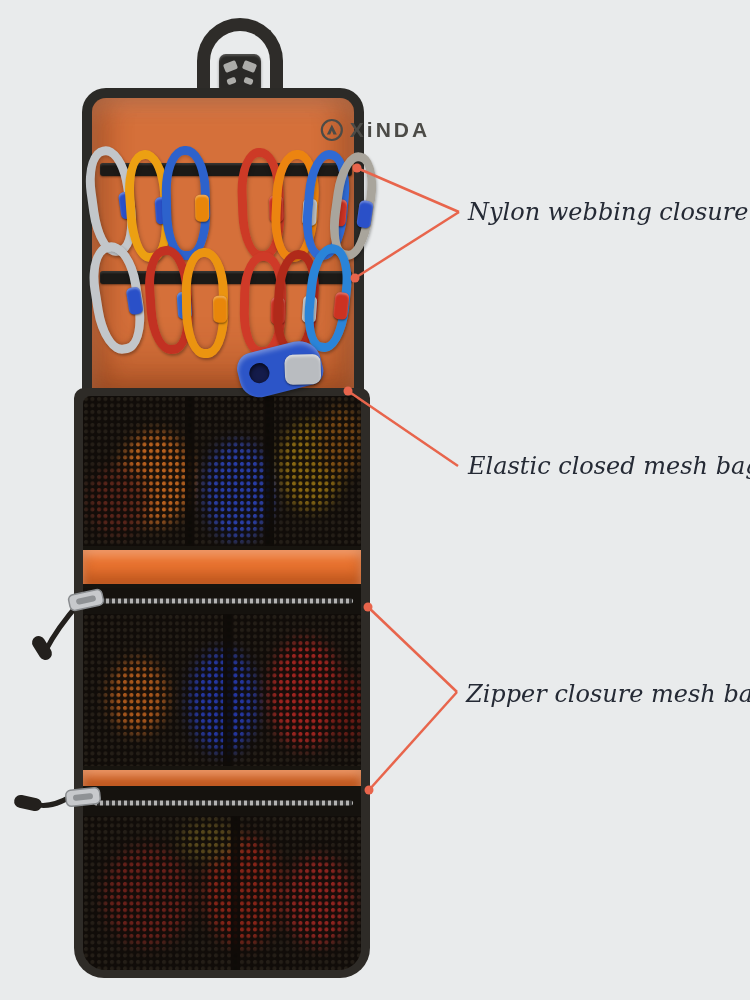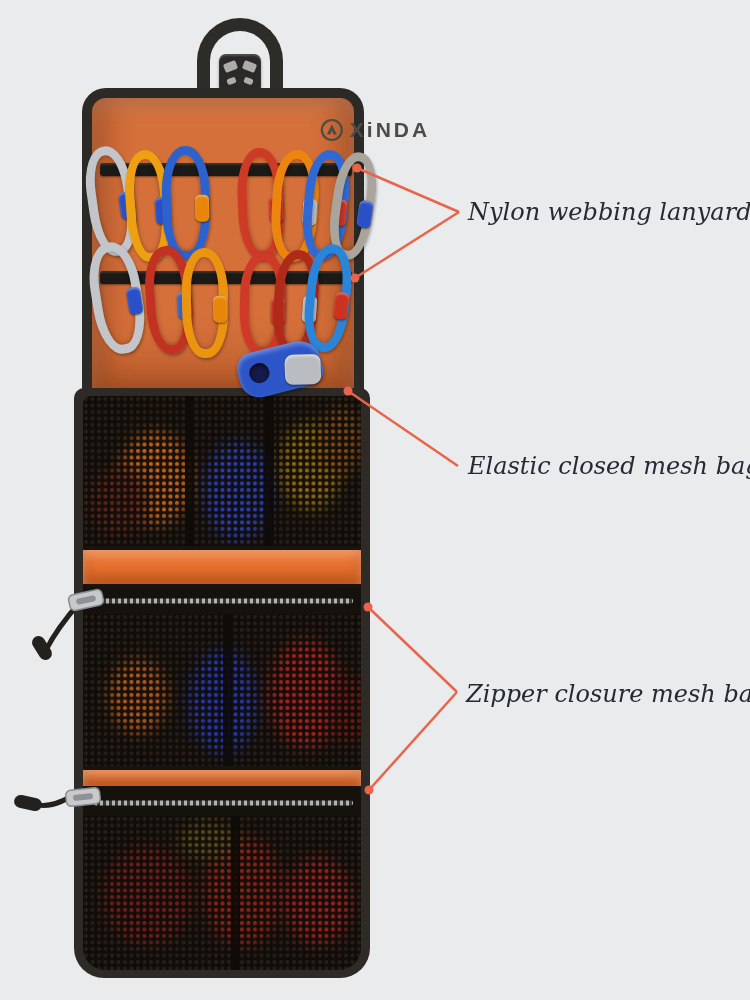--- a/index.html
+++ b/index.html
@@ -257,16 +257,16 @@
     <path d="M72,796 C58,804 46,808 34,804" fill="none" stroke-width="5" stroke-linecap="round" stroke="#23201d"></path>
     <g transform="translate(28,803) rotate(12)">
         <rect x="-14" y="-6.5" width="28" height="13" rx="6.5" fill="#23201d"></rect>
       </g>
     <g transform="translate(83,797) rotate(-6)">
       <rect x="-17" y="-8" width="34" height="16" rx="5" stroke="#8a8d90" stroke-width="1.5" fill="#c7c9cc"></rect>
       <rect x="-10" y="-3" width="20" height="6" rx="3" fill="#8f9295"></rect>
     </g>
   </svg>
 
-  <div class="label" style="left:468px;top:197px">Nylon webbing lanyard</div>
+  <div class="label" style="left:468px;top:197px">Nylon webbing closure</div>
   <div class="label" style="left:468px;top:451px">Elastic closed mesh bag</div>
   <div class="label" style="left:466px;top:679px">Zipper closure mesh bag</div>
 </div>
 
 </body></html>

